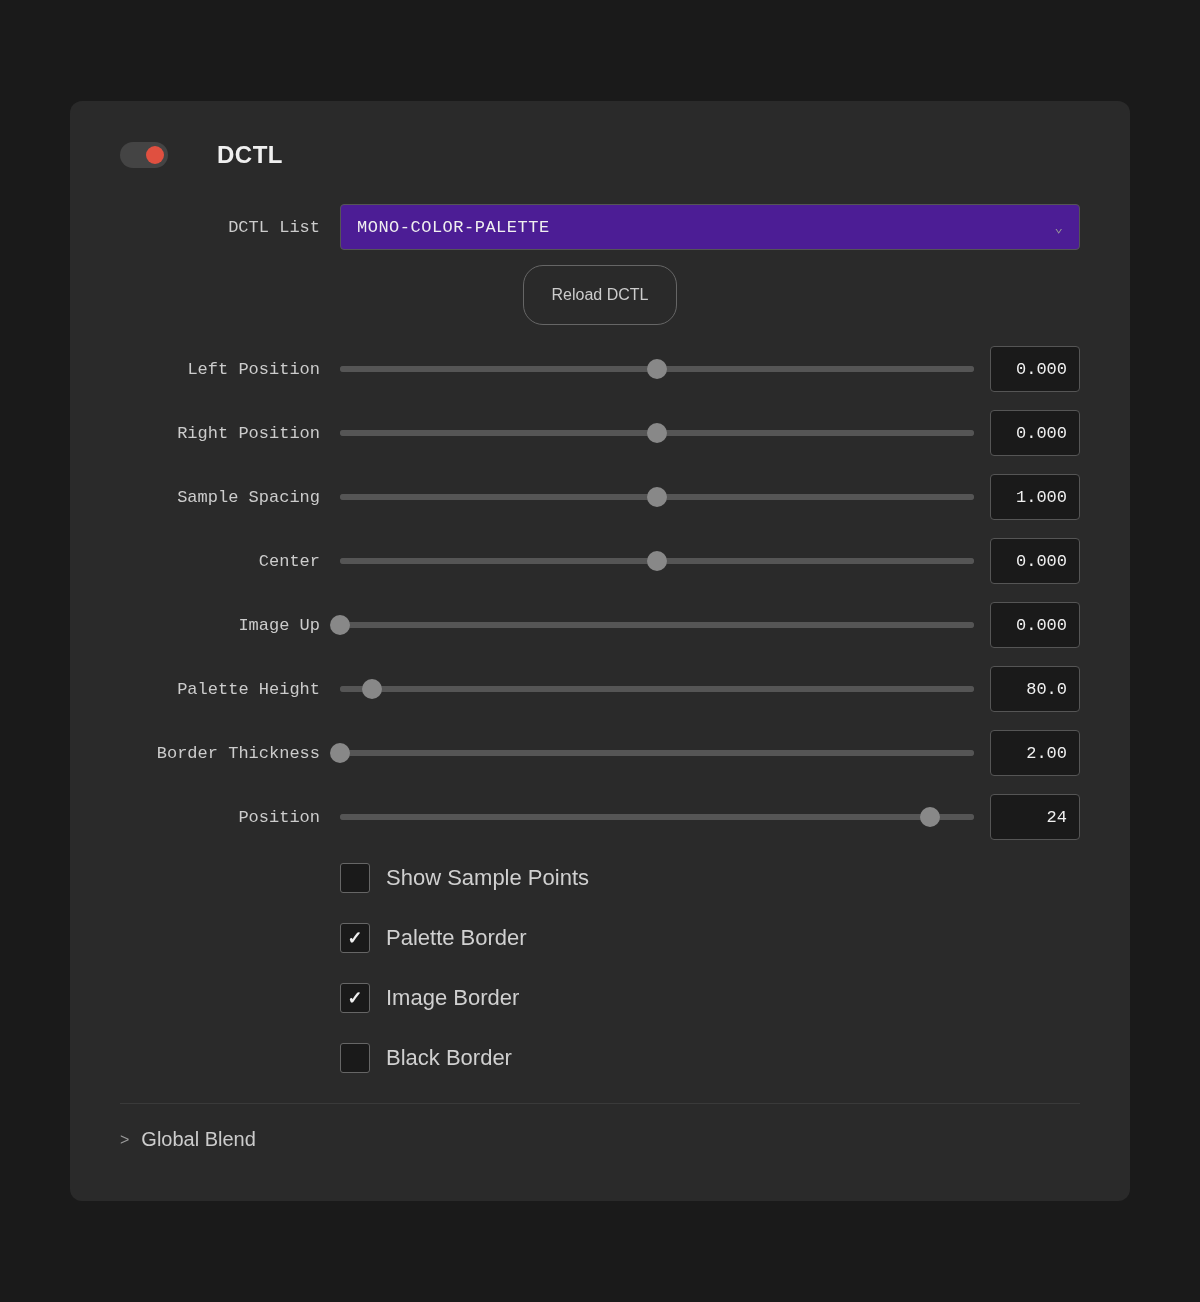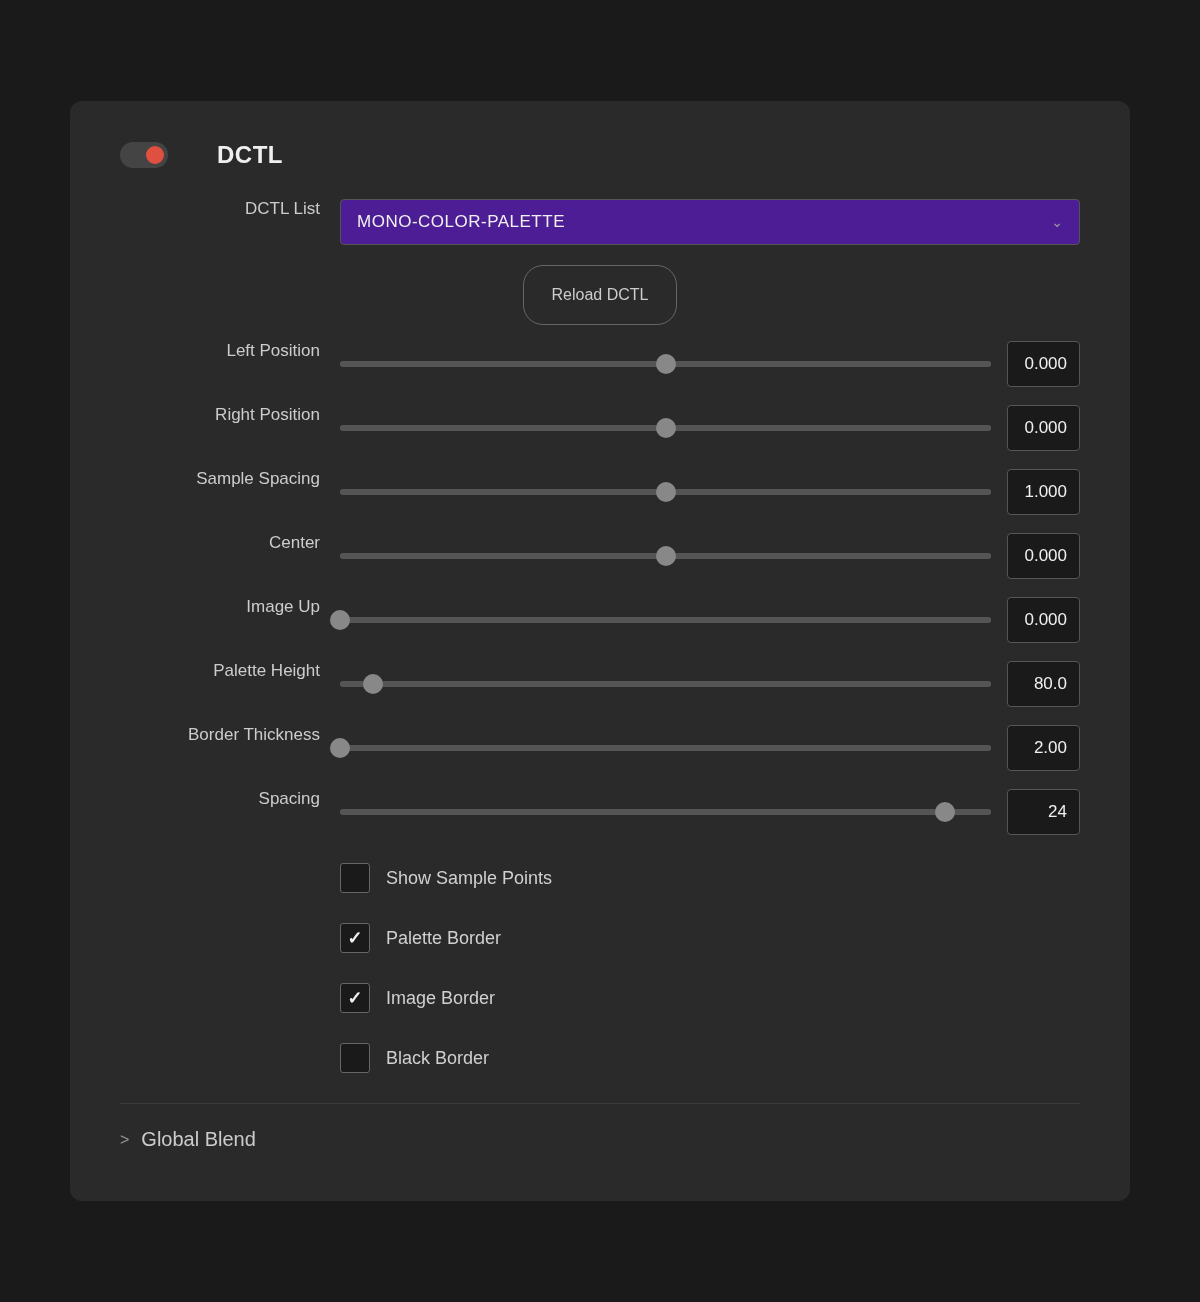--- a/index.html
+++ b/index.html
@@ -53,23 +53,24 @@
       font-size: 24px;
       font-weight: 600;
       color: #f0f0f0;
       letter-spacing: 0.5px;
       margin-left: 35px;
     }
 
     
     .row {
       display: flex;
-      align-items: flex-start;
+      align-items: center;
       margin-bottom: 8px;
       min-height: 56px;
+      font-family: Liberation Mono, monospace;
     }
 
     .row-label {
       width: 220px;
       text-align: right;
       padding-right: 20px;
       font-size: 17px;
       color: #cccccc;
       flex-shrink: 0;
     }
@@ -146,21 +147,21 @@
       top: 50%;
       transform: translate(-50%, -50%);
       width: 20px;
       height: 20px;
       background: #888;
       border-radius: 50%;
       cursor: pointer;
     }
 
     .value-box {
-      width: 73px;
+      width: 90px;
       height: 46px;
       background: #1a1a1a;
       border: 1px solid #555;
       border-radius: 4px;
       color: #f0f0f0;
       font-size: 17px;
       text-align: right;
       padding-right: 12px;
       display: flex;
       align-items: center;
@@ -199,21 +200,21 @@
       background: #1a1a1a;
     }
 
     .checkmark {
       color: #f0f0f0;
       font-size: 18px;
       font-weight: bold;
     }
 
     .checkbox-label {
-      font-size: 18px;
+      font-size: 22px;
       color: #d0d0d0;
     }
 
     
     .global-blend {
       border-top: 1px solid #3a3a3a;
       margin-top: 20px;
       padding-top: 24px;
       display: flex;
       align-items: center;
@@ -322,21 +323,21 @@
       <div class="row-label">Border Thickness</div>
       <div class="row-control">
         <div class="slider-wrapper">
           <div class="slider-track"></div>
           <div class="slider-thumb" style="left: 0%"></div>
         </div>
         <div class="value-box">2.00</div>
       </div>
     </div>
       <div class="row">
-      <div class="row-label">Spacing</div>
+      <div class="row-label">Position</div>
       <div class="row-control">
         <div class="slider-wrapper">
           <div class="slider-track"></div>
           <div class="slider-thumb" style="left: 93%"></div>
         </div>
         <div class="value-box">24</div>
       </div>
     </div>
     </div>
 

